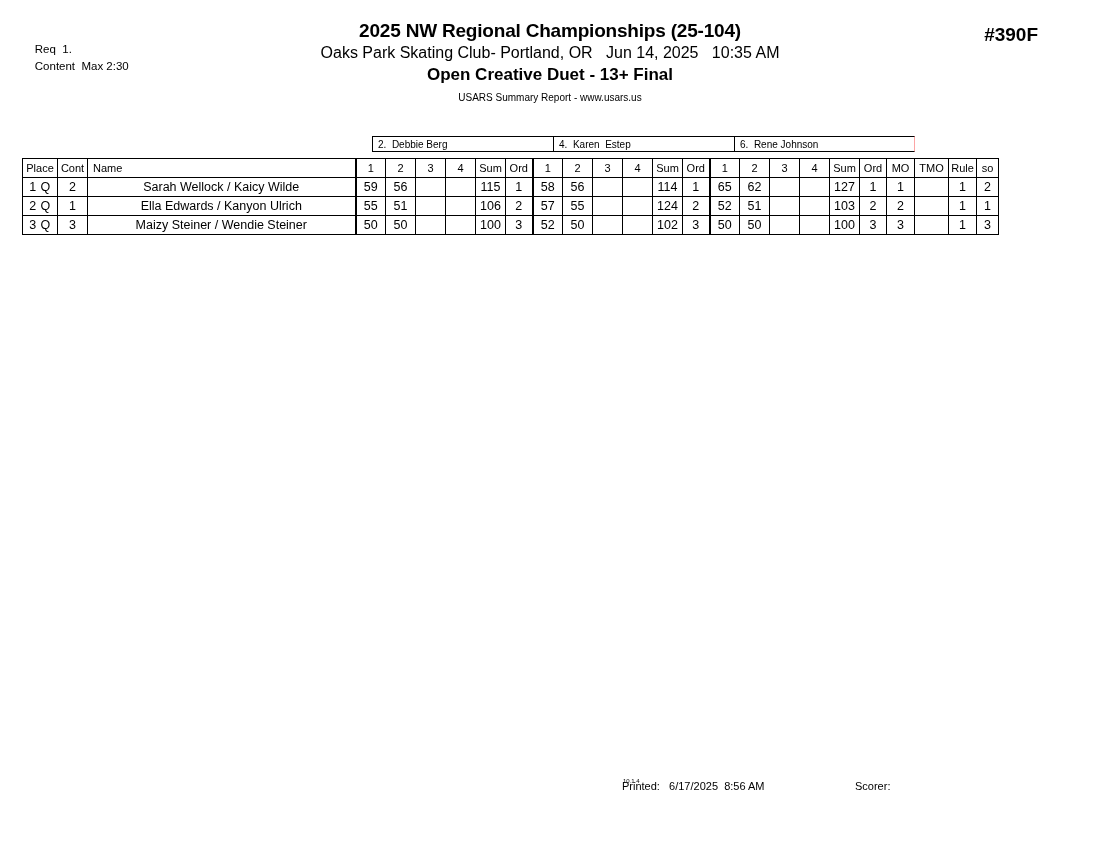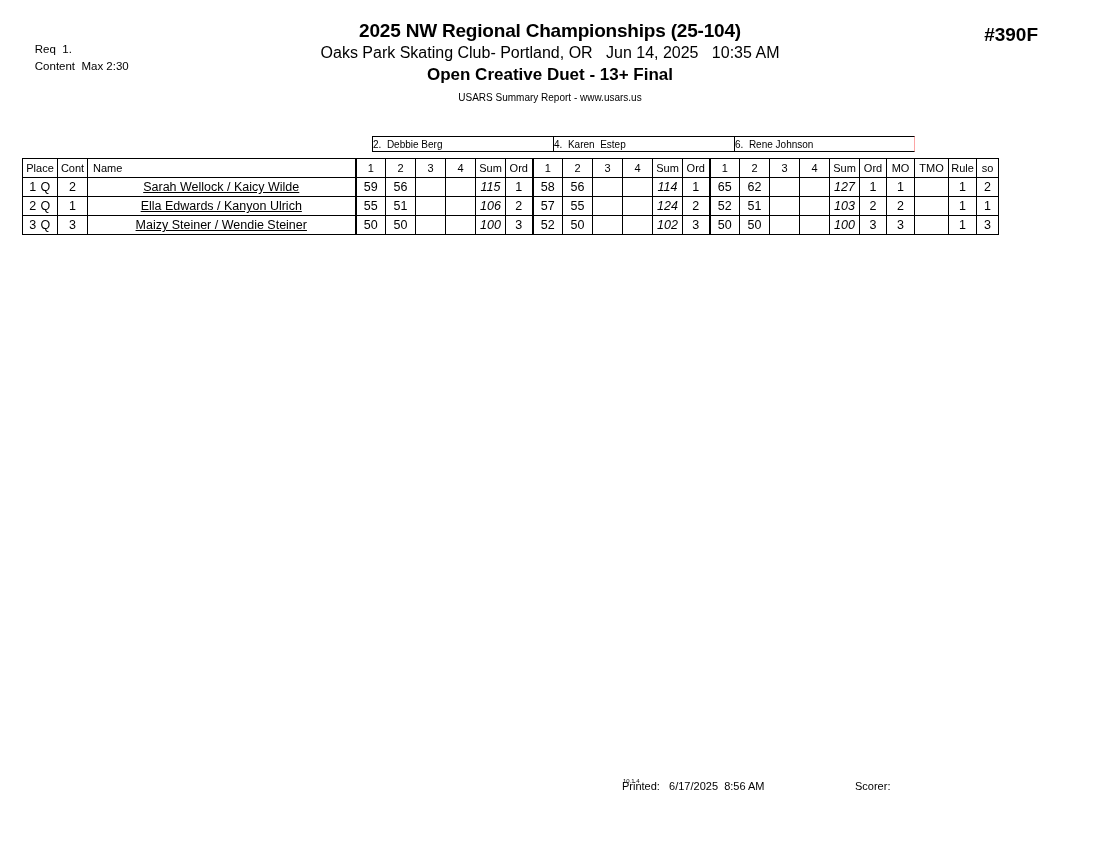--- a/index.html
+++ b/index.html
@@ -72,20 +72,21 @@
     left: 372px;
     top: 136px;
     height: 16px;
     display: flex;
   }
   .judge-cell {
     border: 1px solid #000;
     border-right: none;
     height: 16px;
     font-size: 10px;
+    padding-left: 5px;
     line-height: 15px;
     white-space: pre;
     background: #fff;
   }
   .judge-cell:last-child { border-right: 1px solid #fca5a5; }
 
   
   table#results {
     position: absolute;
     left: 22px;
@@ -111,23 +112,23 @@
   .col-mo     { width: 28px; }
   .col-tmo    { width: 34px; }
   .col-rule   { width: 28px; }
   .col-so     { width: 22px; }
 
   .hdr-name { text-align: left !important; padding-left: 5px !important; }
 
   tbody td { font-size: 12.5px; }
   tbody .cell-place { font-weight: bold; font-size: 12.5px; letter-spacing: 0.5px; }
   tbody .cell-cont  { font-weight: bold; font-size: 12.5px; }
-  tbody .cell-name  { font-weight: bold; font-size: 12.5px; text-align: left; padding-left: 5px; text-decoration: underline; }
+  tbody .cell-name  { font-weight: bold; font-size: 12.5px; text-align: left; padding-left: 5px; }
   tbody .cell-score { text-align: left; padding-left: 4px; }
-  tbody .cell-sum   { text-align: right; padding-right: 3px; font-style: italic; }
+  tbody .cell-sum   { text-align: right; padding-right: 3px; }
   tbody .cell-ord   { font-weight: bold; }
   tbody .cell-plain { }
 
   .grp-left { border-left: 2px solid #000 !important; }
 
   
   #footer {
     position: absolute;
     left: 0;
     top: 780px;

